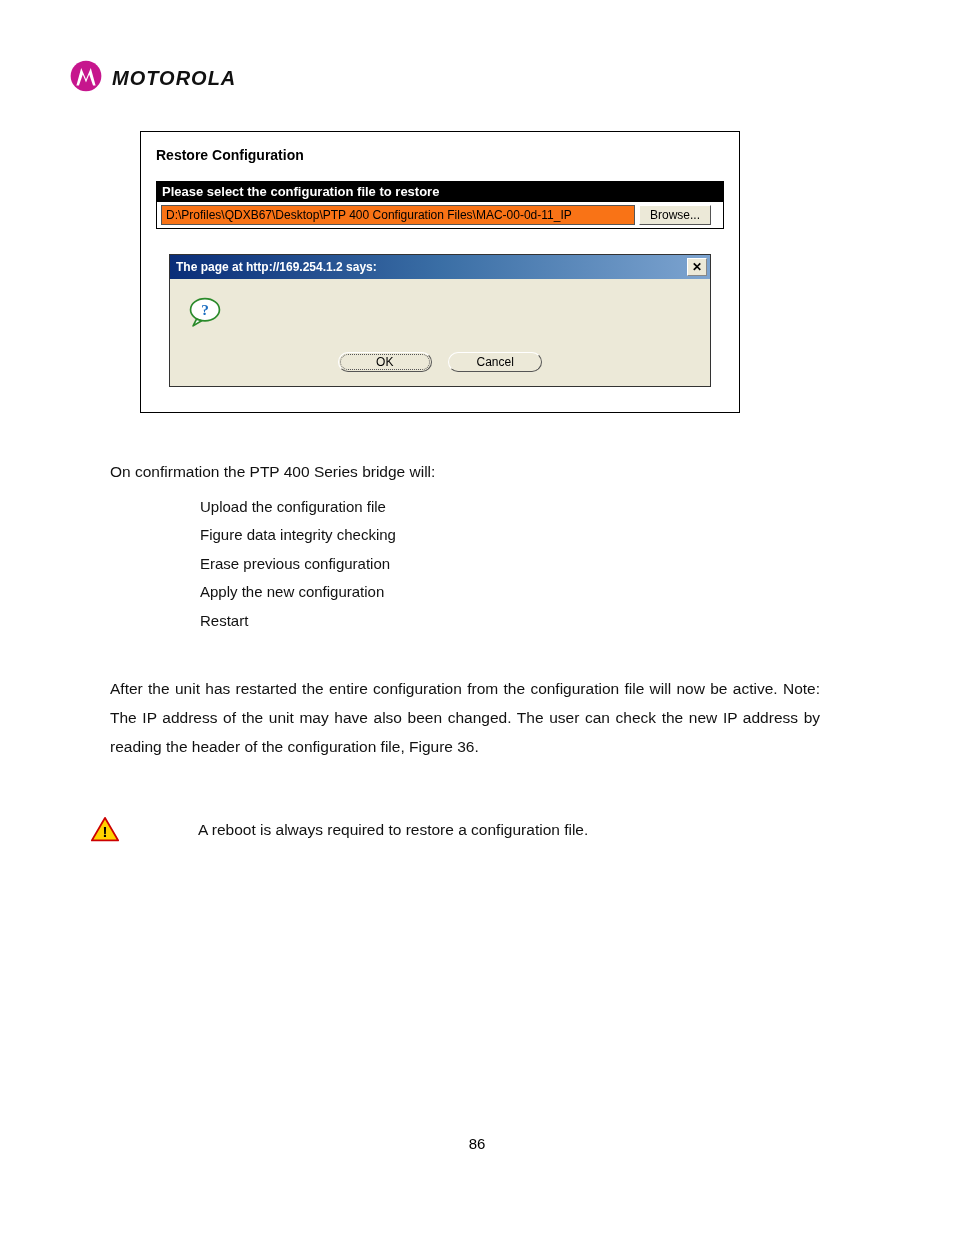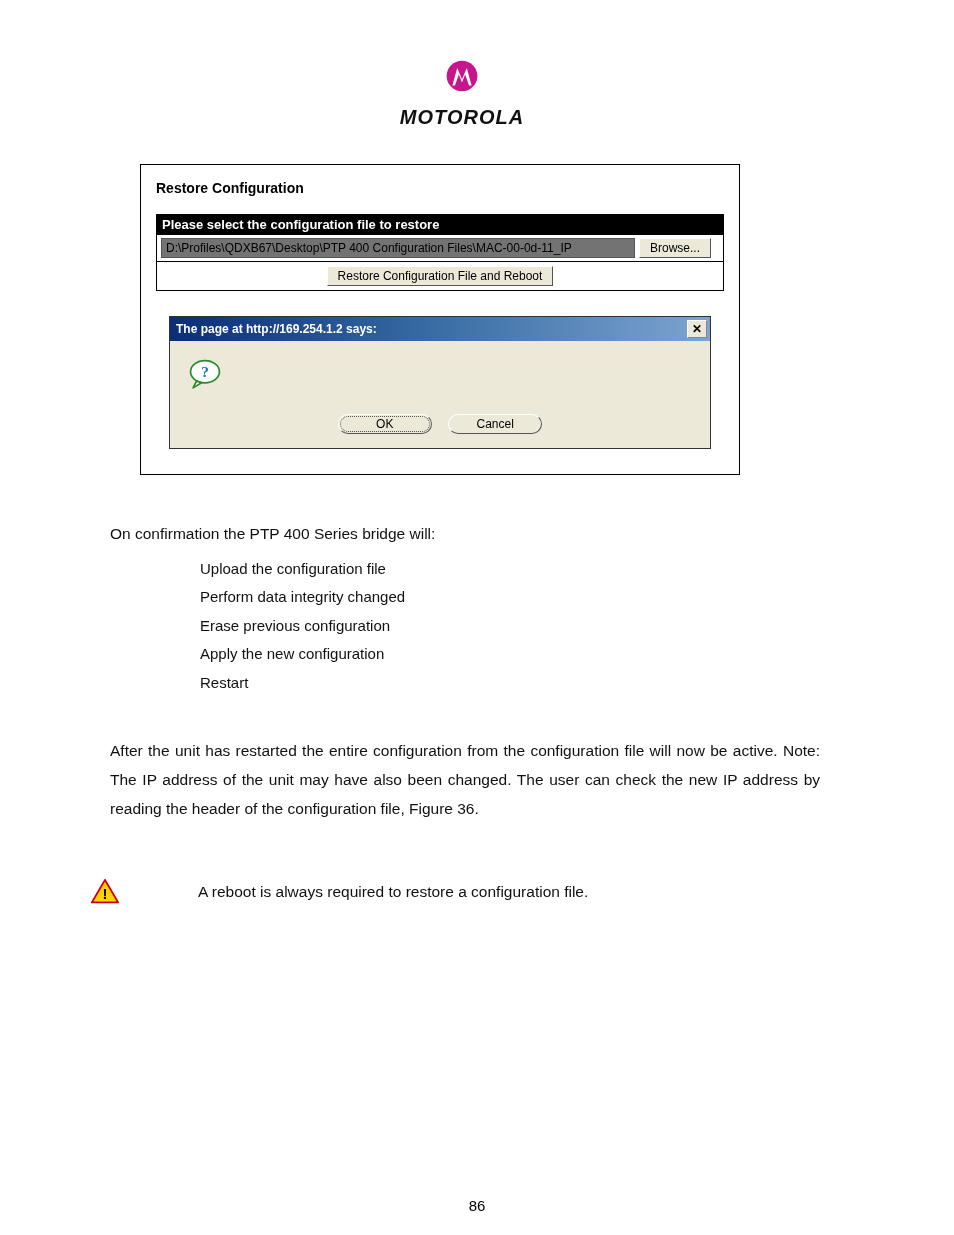--- a/index.html
+++ b/index.html
@@ -15,21 +15,20 @@
     padding: 60px 100px 60px 100px;
     box-sizing: border-box;
     position: relative;
   }
   .header {
     display: flex;
     align-items: center;
     gap: 10px;
     margin-bottom: 35px;
     margin-left: -30px;
-    flex-direction: column;
   }
   .header svg {
     width: 32px;
     height: 32px;
   }
   .brand {
     font-family: Arial, Helvetica, sans-serif;
     font-weight: 900;
     font-style: italic;
     letter-spacing: 1px;
@@ -67,21 +66,21 @@
     align-items: center;
     background: #fff;
   }
   .file-input {
     flex: 1;
     border: 1px solid #555;
     font-family: Arial, sans-serif;
     font-size: 12px;
     padding: 2px 4px;
     margin: 3px 4px;
-    background: #737373;
+    background: #f97316;
     white-space: nowrap;
     overflow: hidden;
   }
   .win-button {
     font-family: "MS Sans Serif", Tahoma, sans-serif;
     font-size: 12px;
     background: #ece9d8;
     border: 1px solid #888;
     border-top-color: #fff;
     border-left-color: #fff;
@@ -211,23 +210,20 @@
     <span class="brand">MOTOROLA</span>
   </div>
 
   <div class="screenshot">
     <div class="shot-title">Restore Configuration</div>
 
     <div class="table-header">Please select the configuration file to restore</div>
     <div class="file-row">
       <div class="file-input">D:\Profiles\QDXB67\Desktop\PTP 400 Configuration Files\MAC-00-0d-11_IP</div>
       <span class="win-button browse-btn">Browse...</span>
-    </div>
-    <div class="restore-row">
-      <span class="win-button">Restore Configuration File and Reboot</span>
     </div>
 
     <div class="dialog">
       <div class="dialog-title">
         <span>The page at http://169.254.1.2 says:</span>
         <span class="close-x">✕</span>
       </div>
       <div class="dialog-body">
         <div class="dialog-msg">
           <span class="q-icon">
@@ -243,21 +239,21 @@
           <span class="win-button">Cancel</span>
         </div>
       </div>
     </div>
   </div>
 
   <div class="body-text">
     <div>On confirmation the PTP 400 Series bridge will:</div>
     <div class="bullets">
       <div>Upload the configuration file</div>
-      <div>Perform data integrity changed</div>
+      <div>Figure data integrity checking</div>
       <div>Erase previous configuration</div>
       <div>Apply the new configuration</div>
       <div>Restart</div>
     </div>
     <div class="para">After the unit has restarted the entire configuration from the configuration file will now be active. Note: The IP address of the unit may have also been changed. The user can check the new IP address by reading the header of the configuration file, Figure 36.</div>
 
     <div class="warn-row">
       <span class="warn-icon">
         <svg viewBox="0 0 32 28">
           <polygon points="16,2 30,26 2,26" fill="#ffd200" stroke="#c00" stroke-width="2" stroke-linejoin="round"></polygon>

